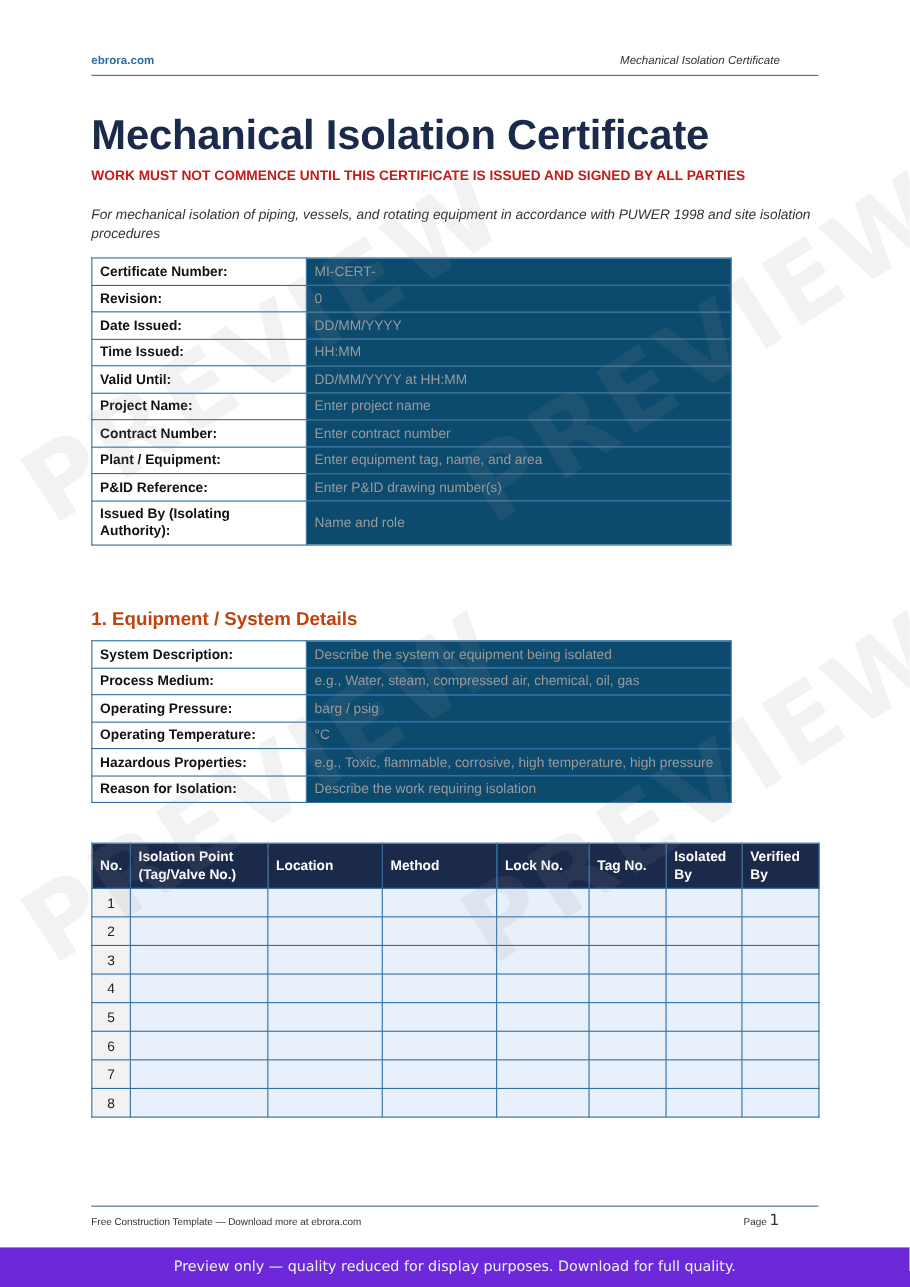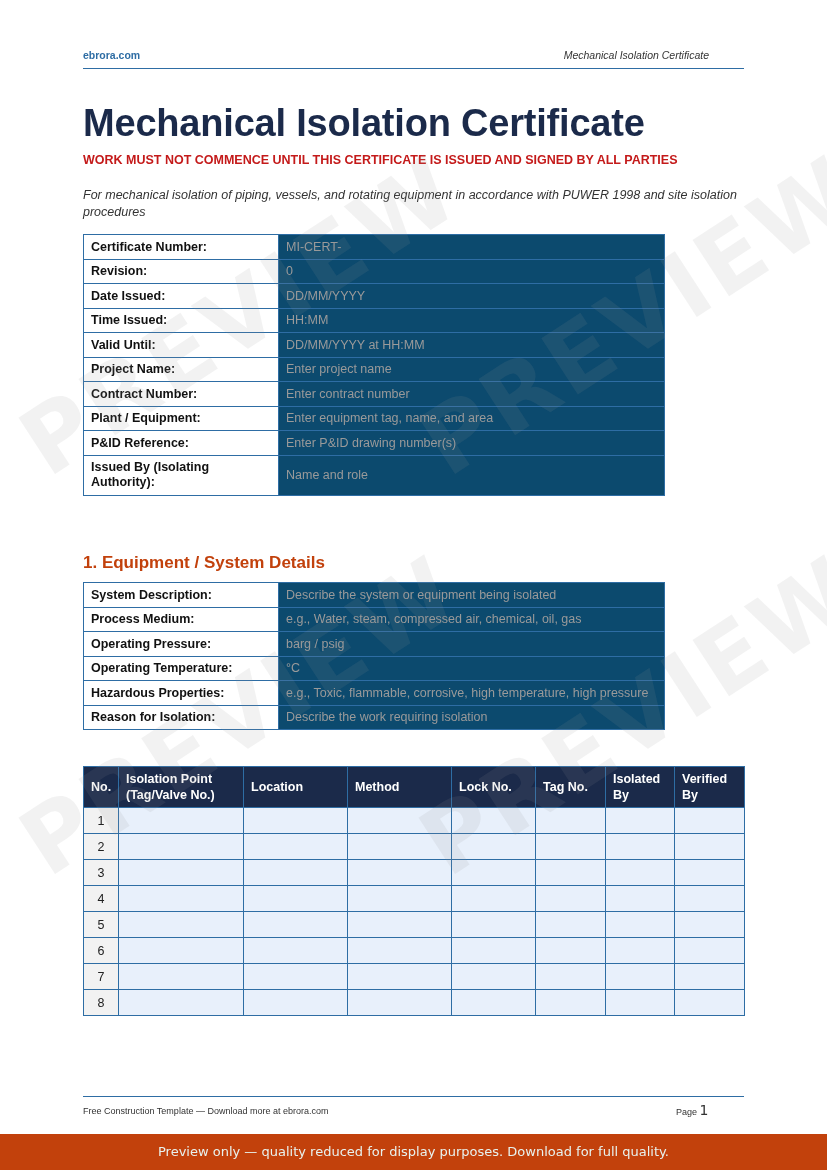--- a/index.html
+++ b/index.html
@@ -26,21 +26,21 @@
     .sched td { border: 1px solid #2e6da4; height: 26px; background: #e8f0fb; font-size: 12.5px; }
     .sched td.num { background: #f2f2f2; text-align: center; color: #222; }
 
     .watermark { position: absolute; font-size: 92px; font-weight: bold; color: rgba(150,150,150,0.12); transform: rotate(-33deg); transform-origin: left bottom; letter-spacing: 4px; pointer-events: none; white-space: nowrap; font-family: "DejaVu Sans", sans-serif; }
 
     .page-footer-rule { position: absolute; left: 83px; top: 1096px; width: 661px; border-top: 1px solid #2e6da4; }
     .footer-text { position: absolute; left: 83px; top: 1106px; font-size: 9px; color: #333; }
     .footer-page { position: absolute; left: 676px; top: 1102px; font-size: 9px; color: #333; }
     .footer-page .num { font-size: 14px; font-family: "DejaVu Sans", sans-serif; }
 
-    .preview-banner { position: absolute; left: 0; top: 1134px; width: 827px; height: 36px; background: #c2410c; color: #e8f2ee; font-family: "DejaVu Sans", sans-serif; font-size: 13px; text-align: center; line-height: 36px; }
+    .preview-banner { position: absolute; left: 0; top: 1134px; width: 827px; height: 36px; background: #6d28d9; color: #e8f2ee; font-family: "DejaVu Sans", sans-serif; font-size: 13px; text-align: center; line-height: 36px; }
   </style>
 </head>
 <body>
 
 <div class="page-header">
   <span class="site-link">ebrora.com</span>
   <span class="header-doc-title">Mechanical Isolation Certificate</span>
 </div>
 
 <div class="title">Mechanical Isolation Certificate</div>

